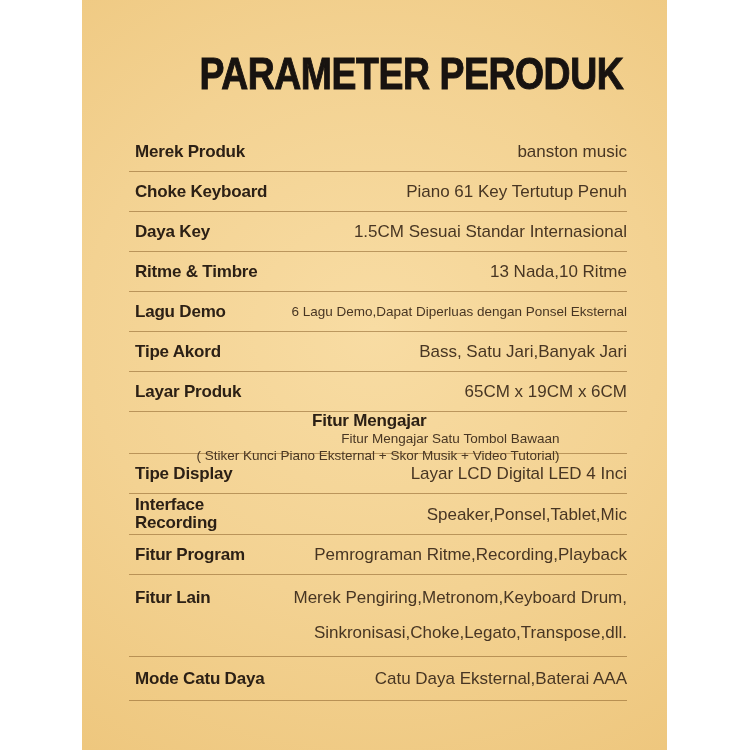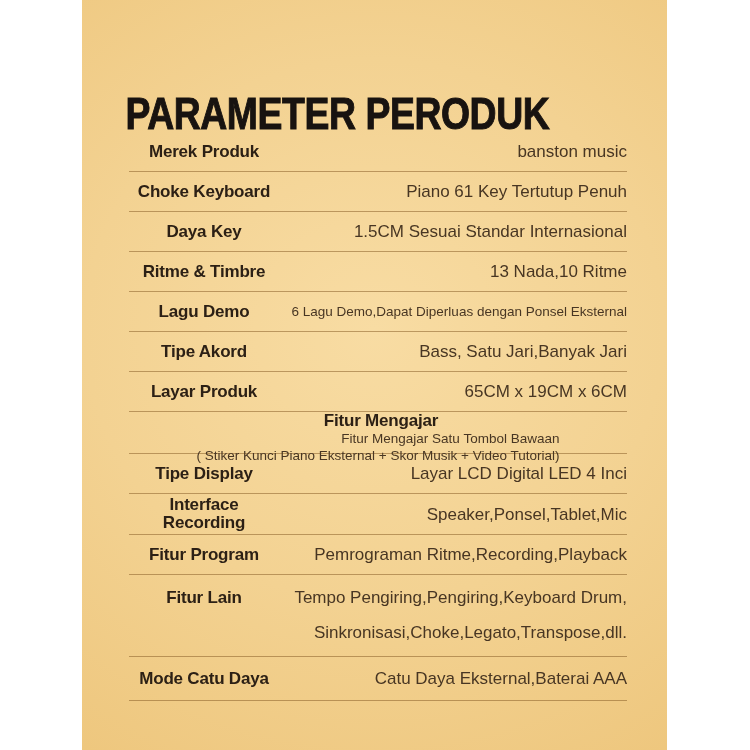--- a/index.html
+++ b/index.html
@@ -14,24 +14,23 @@
     position: absolute;
     left: 82px; top: 0;
     width: 585px; height: 750px;
     background:
       radial-gradient(130% 95% at 50% 44%,
         #f8dca3 0%, #f3d292 38%, #eec77e 70%, #e7bc70 92%, #e4b76a 100%);
   }
   .title-wrap {
     position: absolute;
     top: 48px; left: 0; width: 100%;
-    text-align: left;
+    text-align: right;
     line-height: 52px;
     white-space: nowrap;
-    margin-top: 40px;
   }
   .title-inner {
     display: inline-block;
     transform: scaleX(0.83);
     transform-origin: 50% 50%;
     font-size: 45px;
     font-weight: 700;
     letter-spacing: -0.5px;
     color: #181310;
     -webkit-text-stroke: 1px #181310;
@@ -60,21 +59,21 @@
     flex: none;
     width: 144px;
     padding-left: 6px;
     box-sizing: border-box;
     font-size: 17px;
     font-weight: 700;
     letter-spacing: -0.2px;
     color: #2c2015;
     line-height: 18px;
   }
-  .label-line { white-space: nowrap; text-align: center; }
+  .label-line { white-space: nowrap; }
   .value { flex: 1; min-width: 0; }
   .value-line {
     font-size: 17px;
     line-height: 19px;
     color: #483623;
     white-space: nowrap;
     text-align: right;
   }
   .row.small .value-line {
     font-size: 13.5px;
@@ -180,21 +179,21 @@
         </div>
     <div class="value">
           <div class="value-line">Pemrograman Ritme,Recording,Playback</div>
         </div>
   </div>
       <div class="row tall">
     <div class="label">
           <div class="label-line">Fitur Lain</div>
         </div>
     <div class="value">
-          <div class="value-line">Tempo Pengiring,Pengiring,Keyboard Drum,</div>
+          <div class="value-line">Merek Pengiring,Metronom,Keyboard Drum,</div>
           <div class="value-line">Sinkronisasi,Choke,Legato,Transpose,dll.</div>
         </div>
   </div>
       <div class="row">
     <div class="label">
           <div class="label-line">Mode Catu Daya</div>
         </div>
     <div class="value">
           <div class="value-line">Catu Daya Eksternal,Baterai AAA</div>
         </div>

